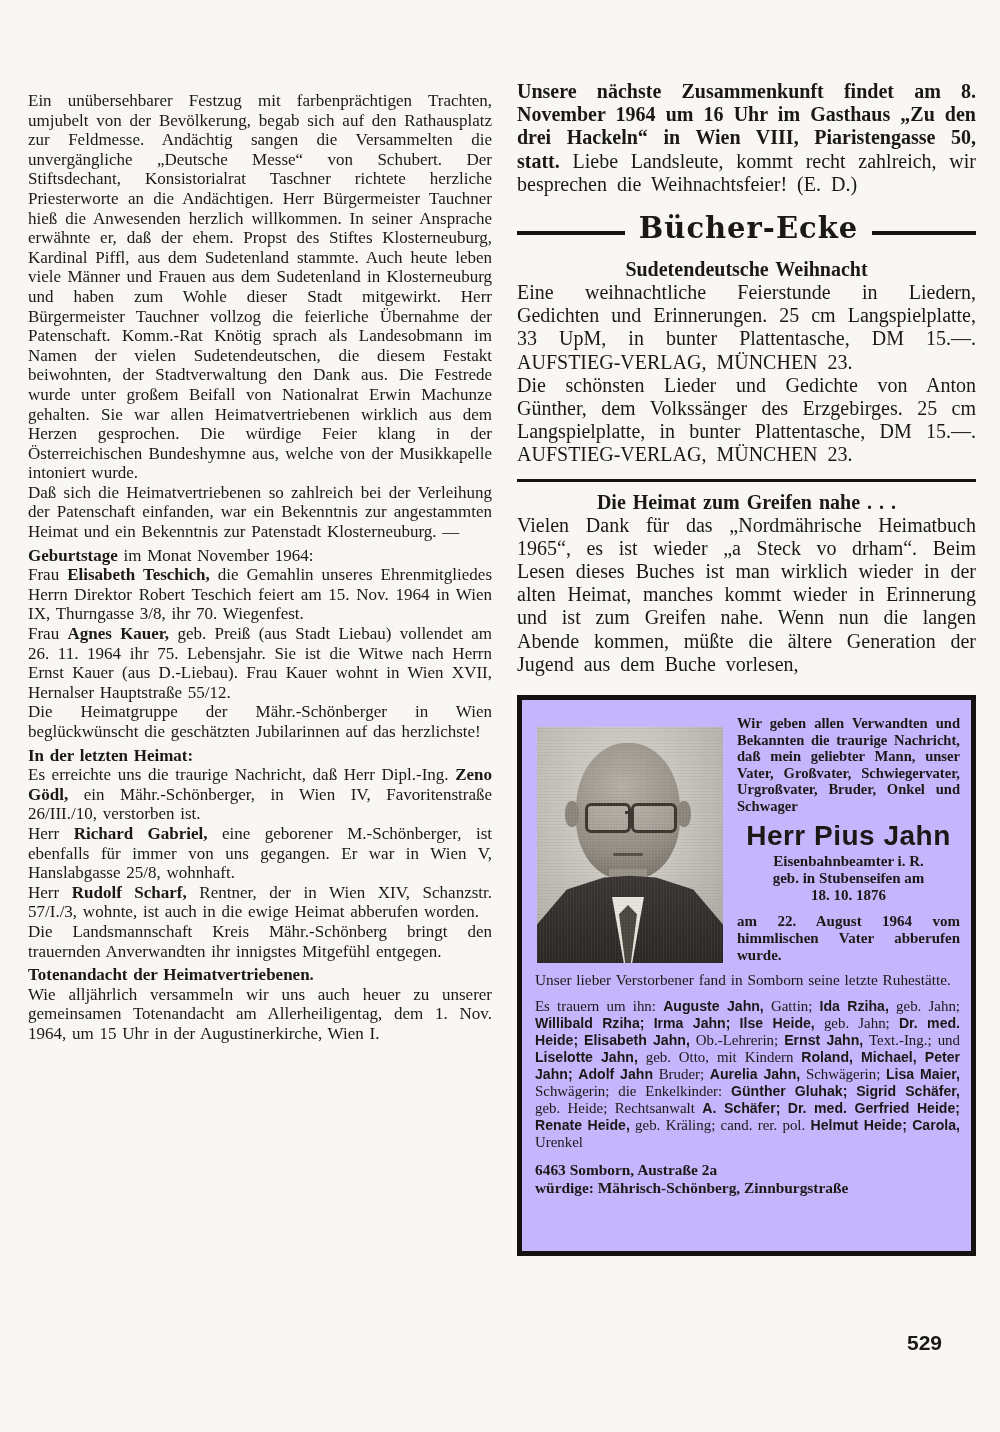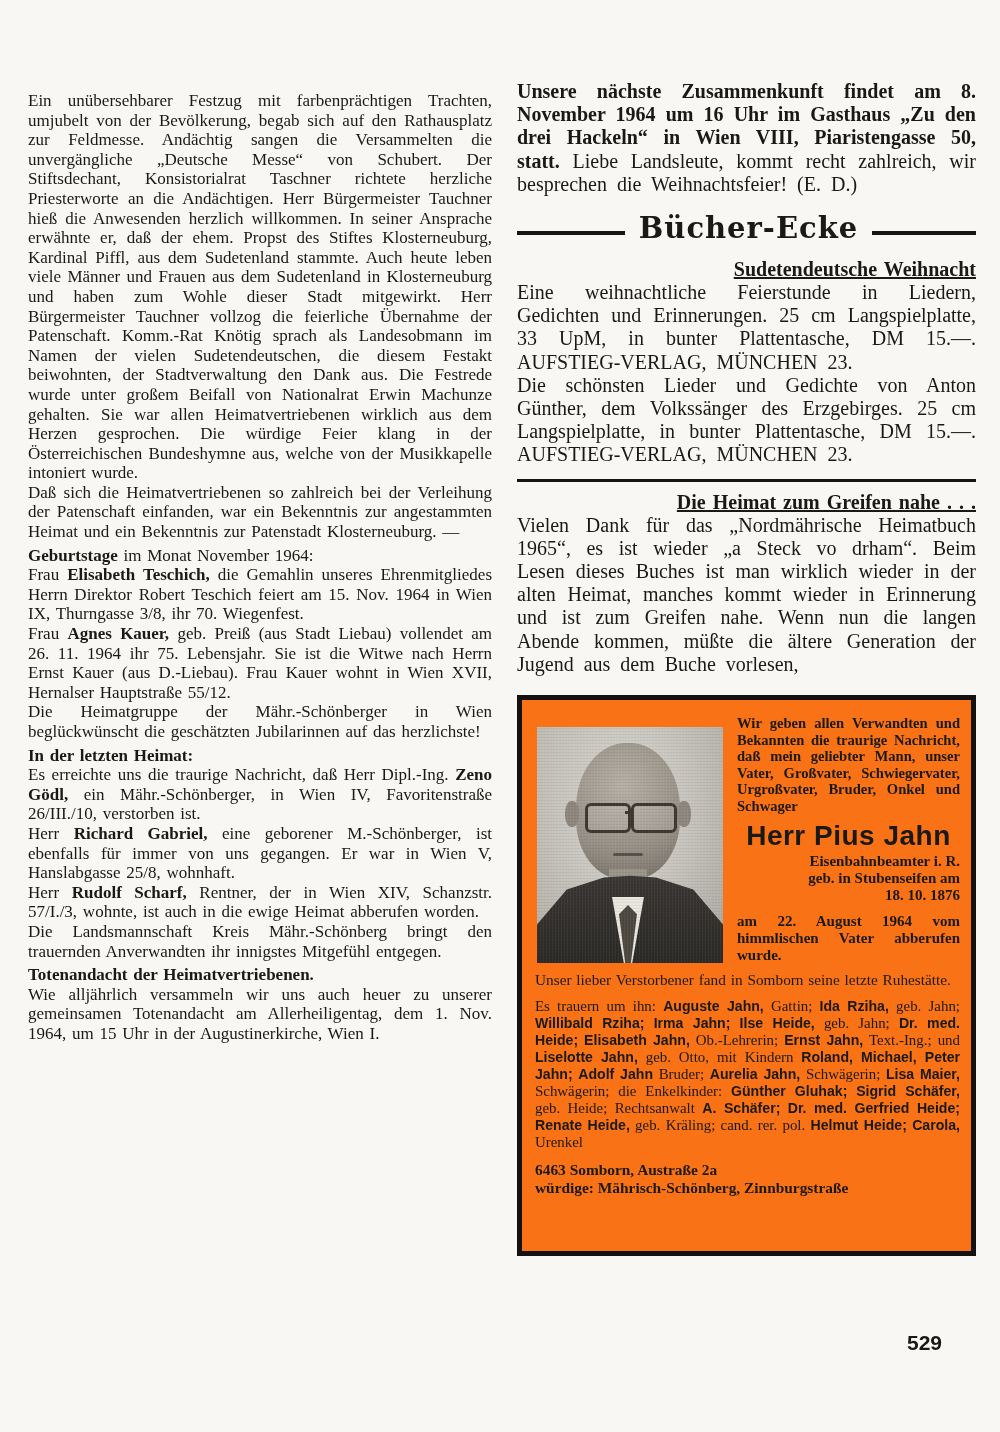--- a/index.html
+++ b/index.html
@@ -43,36 +43,35 @@
   .be-rule.r{width:104px;margin-top:10px;}
   .be-title{
     flex:1;text-align:center;
     font-family:"DejaVu Serif", serif;
     font-weight:bold;font-size:29px;line-height:48px;
     letter-spacing:1px;
   }
   .book-head{
     margin:8px 0 0 0;
     font-size:20px;line-height:23px;
-    font-weight:bold;text-align:right;
+    font-weight:bold;text-align:center;
     word-spacing:2px;
-    text-decoration:underline;
   }
   .first-head{margin-top:0 !important;}
   .hrule{height:3px;background:#171512;margin:12px 0 9px 0;}
 
   
   .obit{
     margin-top:19px;
     border:5px solid #141210;
     box-sizing:border-box;
     width:459px;height:561px;
     padding:14px 11px 8px 13px;
     overflow:hidden;
-    background:#f97316;
+    background:#c4b5fd;
   }
   .obit-top{display:flex;}
   .photo{
     flex:none;
     width:186px;height:236px;
     margin:13px 14px 0 2px;
     position:relative;overflow:hidden;
     background:
       radial-gradient(ellipse at 50% 40%, rgba(255,255,255,.30), rgba(0,0,0,.14)),
       linear-gradient(135deg,#d6d2ca,#c2beb5);
@@ -118,21 +117,21 @@
   .obit-intro{
     margin:0;font-size:14.6px;line-height:16.5px;font-weight:bold;
     text-align:justify;word-spacing:2px;
   }
   .obit-name{
     margin:7px 0 2px 0;
     font-family:"Liberation Sans", sans-serif;
     font-weight:bold;font-size:28px;line-height:30px;
     text-align:center;letter-spacing:.5px;
   }
-  .obit-vita{margin:0;font-size:15px;line-height:16.8px;font-weight:bold;text-align:right;}
+  .obit-vita{margin:0;font-size:15px;line-height:16.8px;font-weight:bold;text-align:center;}
   .obit-called{margin:10px 0 0 0;font-size:15px;line-height:16.8px;font-weight:bold;text-align:justify;word-spacing:2px;}
   .obit-resting{margin:7px 0 0 0;font-size:15.3px;line-height:17px;text-align:justify;word-spacing:1px;}
   .obit-mourners{
     margin:10px 0 0 0;font-size:14.9px;line-height:17px;
     text-align:justify;word-spacing:1px;
   }
   .obit-mourners b{
     font-family:"Liberation Sans", sans-serif;
     font-weight:bold;font-size:14.1px;
   }

